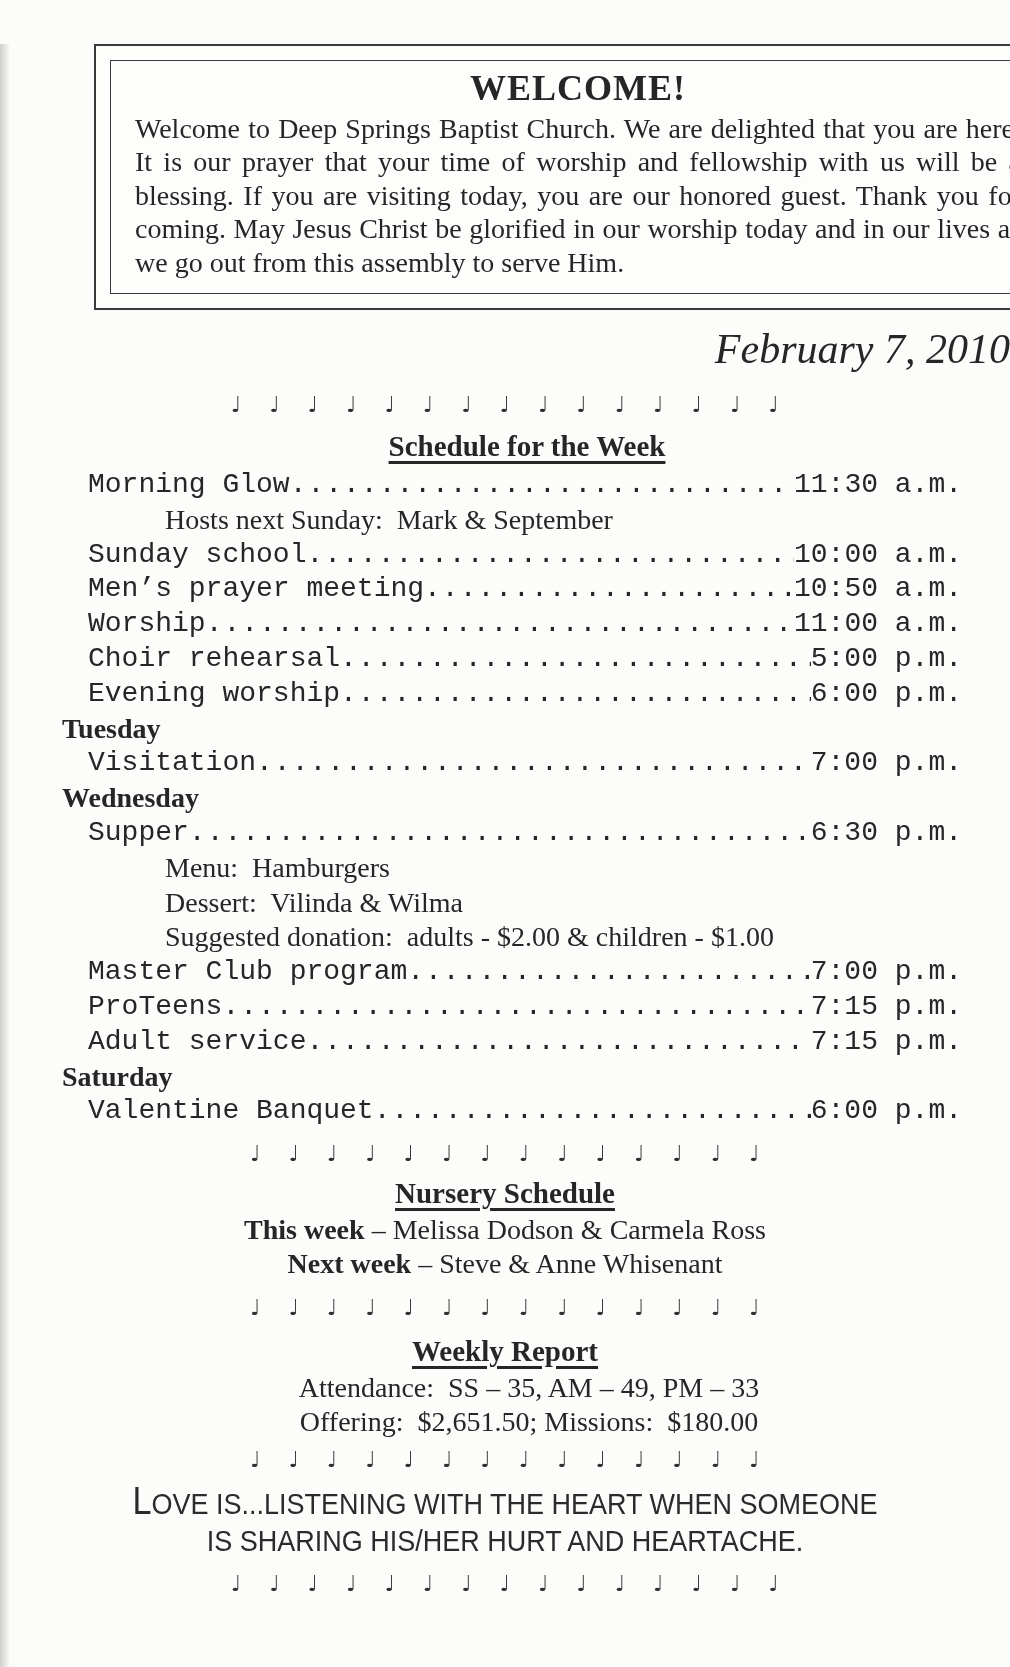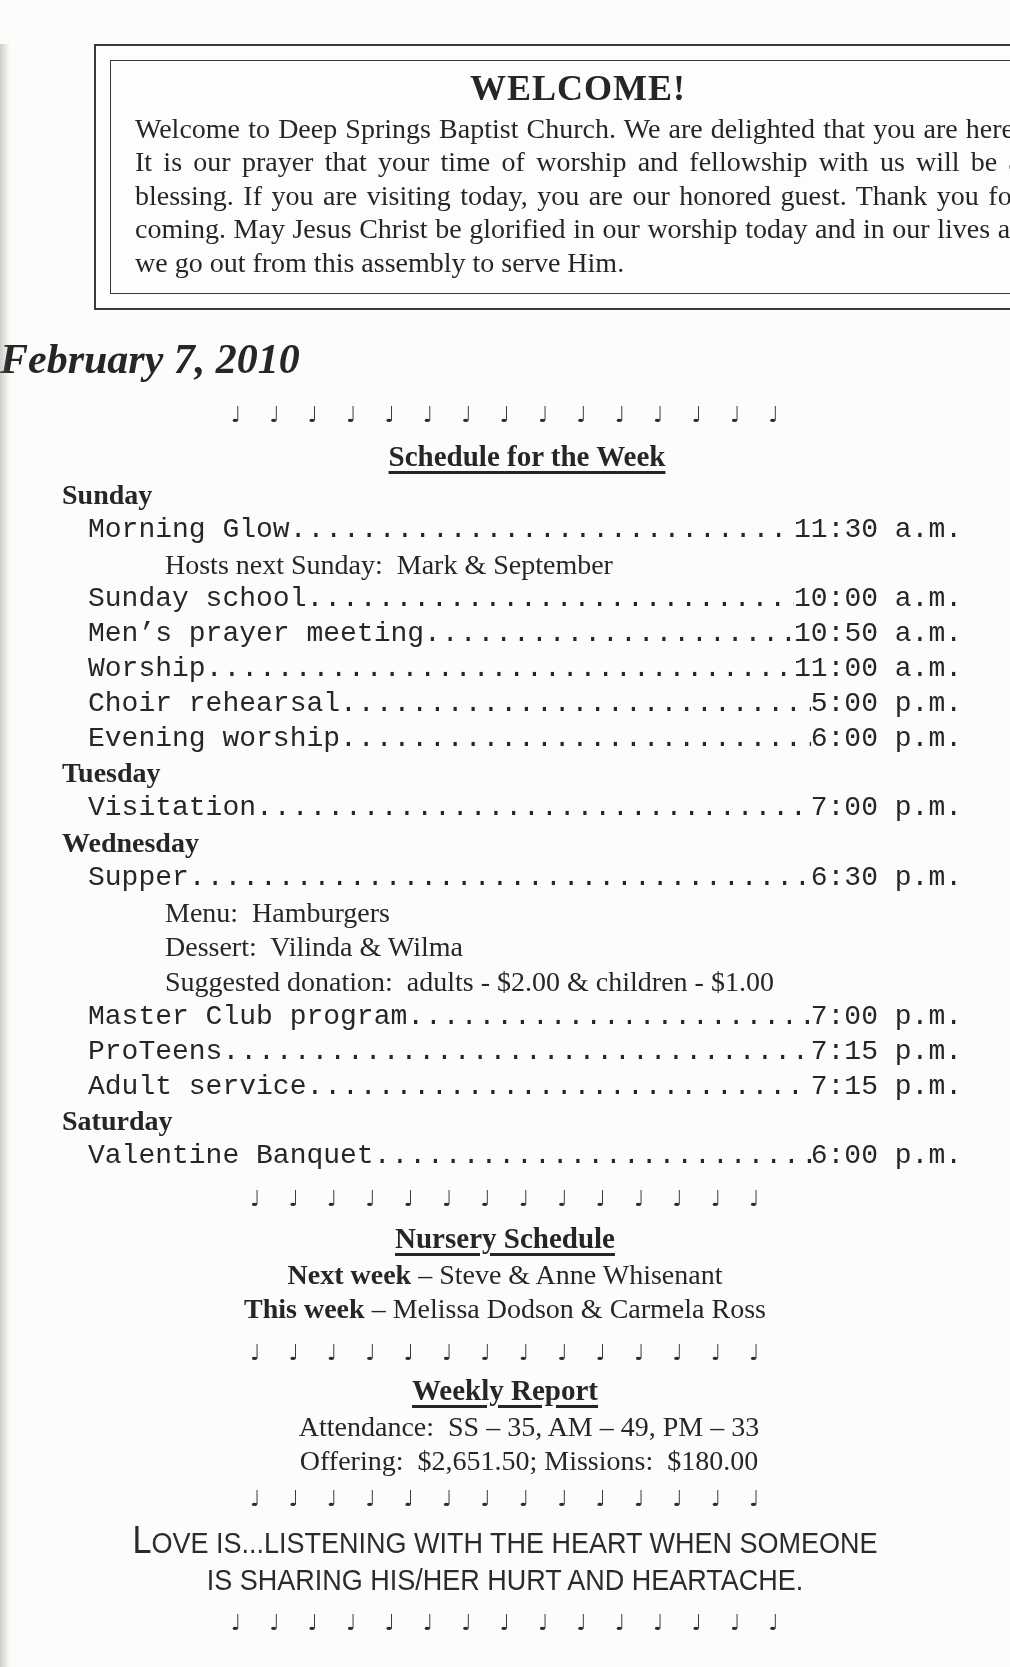--- a/index.html
+++ b/index.html
@@ -39,26 +39,25 @@
     margin-bottom: 3px;
   }
   .welcome-body {
     font-size: 28px;
     line-height: 33.4px;
     text-align: justify;
   }
 
   
   .date-heading {
-    margin-top: 24px;
-    text-align: left;
+    margin-top: 14px;
+    text-align: right;
     font-style: italic;
     font-size: 42px;
     line-height: 50px;
-    font-weight: bold;
   }
 
   
   .notes {
     display: flex;
     justify-content: center;
     align-items: flex-end;
     gap: 28px;
     height: 26px;
     font-size: 22px;
@@ -81,21 +80,21 @@
     font-size: 29px;
     line-height: 36px;
   }
   .section-title > span {
     text-decoration: underline;
     text-decoration-thickness: 2.5px;
     text-underline-offset: 5px;
   }
   .schedule-title-block { margin-top: 10px; margin-left: 44px; }
   .nursery-title-block  { margin-top: 8px; }
-  .report-title-block   { margin-top: 6px; }
+  .report-title-block   { margin-top: 12px; }
 
   
   .schedule {
     margin: 4px 48px 0 62px;
     font-size: 28px;
   }
   .srow { line-height: 34.8px; }
   .srow.day { font-weight: bold; }
   .srow.item {
     display: flex;
@@ -175,21 +174,20 @@
       <span class="note">♩</span>
       <span class="note">♩</span>
       <span class="note">♩</span>
     </div>
 
   <div class="section-title schedule-title-block">
     <span>Schedule for the Week</span>
   </div>
 
   <div class="schedule">
-    <div class="srow day">Sunday</div>
 
     <div class="srow item">
       <span class="lbl">Morning Glow</span>
       <span class="dots"></span>
       <span class="time">11:30 a.m.</span>
     </div>
 
     <div class="srow sub">Hosts next Sunday:  Mark &amp; September</div>
 
     <div class="srow item">
@@ -283,22 +281,22 @@
       <span class="note">♩</span>
       <span class="note">♩</span>
       <span class="note">♩</span>
       <span class="note">♩</span>
     </div>
 
   <div class="section-title nursery-title-block">
     <span>Nursery Schedule</span>
   </div>
   <div class="nursery-lines">
+    <div class="center-line"><b>This week</b><span> – Melissa Dodson &amp; Carmela Ross</span></div>
     <div class="center-line"><b>Next week</b><span> – Steve &amp; Anne Whisenant</span></div>
-    <div class="center-line"><b>This week</b><span> – Melissa Dodson &amp; Carmela Ross</span></div>
   </div>
 
   <div class="notes notes-3">
     <span class="note">♩</span>
   <span class="note">♩</span>
       <span class="note">♩</span>
       <span class="note">♩</span>
       <span class="note">♩</span>
       <span class="note">♩</span>
       <span class="note">♩</span>

